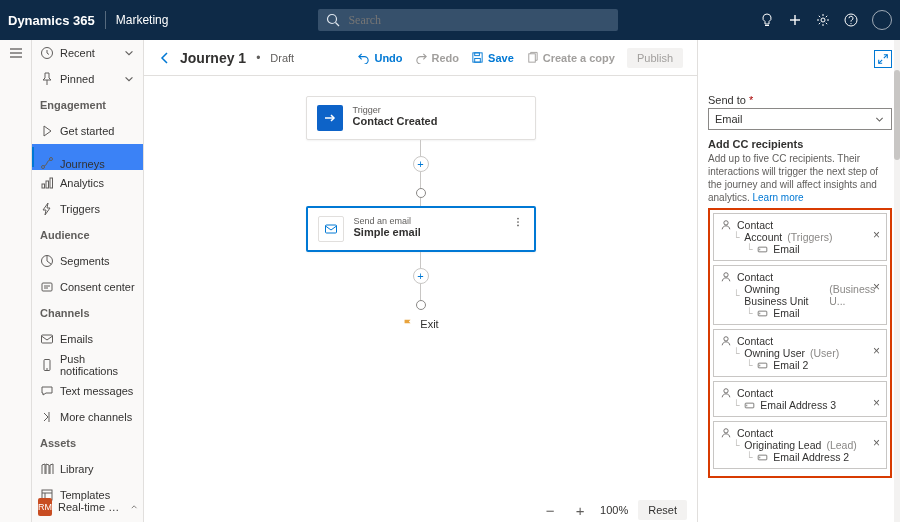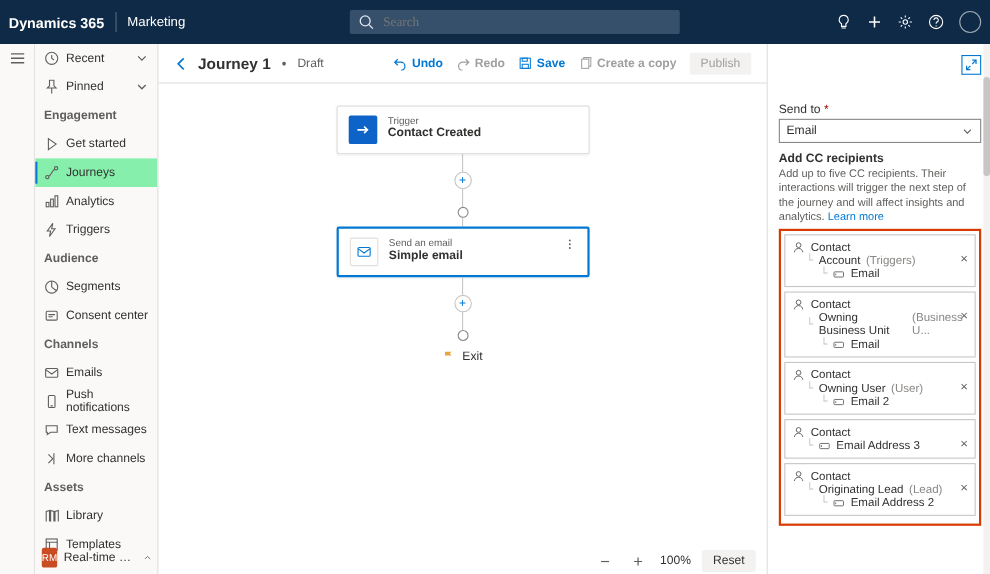--- a/index.html
+++ b/index.html
@@ -26,21 +26,21 @@
   .topbar .icons .icn{display:flex;align-items:center;justify-content:center;cursor:pointer;}
   .topbar .avatar{width:20px;height:20px;border-radius:50%;border:1px solid rgba(255,255,255,.6);display:flex;align-items:center;justify-content:center;font-size:9px;}
   
   .shell{display:flex;height:calc(100% - 32px);width:100%;}
   .rail{width:32px;background:var(--panel-bg);border-right:1px solid var(--divider);display:flex;flex-direction:column;align-items:center;padding-top:6px;}
   .rail .ham{cursor:pointer;}
   .nav{width:112px;background:var(--panel-bg);border-right:1px solid var(--divider);overflow:hidden;}
   .nav .row{display:flex;align-items:center;height:26px;padding:0 8px;font-size:11px;color:var(--text);cursor:pointer;gap:6px;}
   .nav .row.head{color:#605e5c;font-weight:400;cursor:default;}
   .nav .row svg{flex:none;}
-  .nav .row.sel{background:#86efac;position:relative;}
+  .nav .row.sel{background:#3b82f6;position:relative;align-items:flex-end;}
   .nav .row.sel::before{content:"";position:absolute;left:0;top:3px;bottom:3px;width:2px;background:var(--accent);}
   .nav .row .chev{margin-left:auto;}
   .nav .bottom{position:absolute;bottom:6px;left:32px;width:112px;display:flex;align-items:center;gap:6px;padding:0 6px;}
   .nav .bottom .sq{width:18px;height:18px;background:#c84d22;color:#fff;font-size:9px;display:flex;align-items:center;justify-content:center;border-radius:2px;}
   .nav .bottom .lbl{font-size:11px;white-space:nowrap;overflow:hidden;text-overflow:ellipsis;max-width:70px;}
   .nav .bottom svg{margin-left:auto;}
   
   .main{flex:1;display:flex;flex-direction:column;border-right:1px solid var(--divider);min-width:0;}
   .cmdbar{height:36px;display:flex;align-items:center;padding:0 14px;border-bottom:1px solid var(--divider);}
   .cmdbar .back{color:var(--accent);cursor:pointer;margin-right:8px;}

